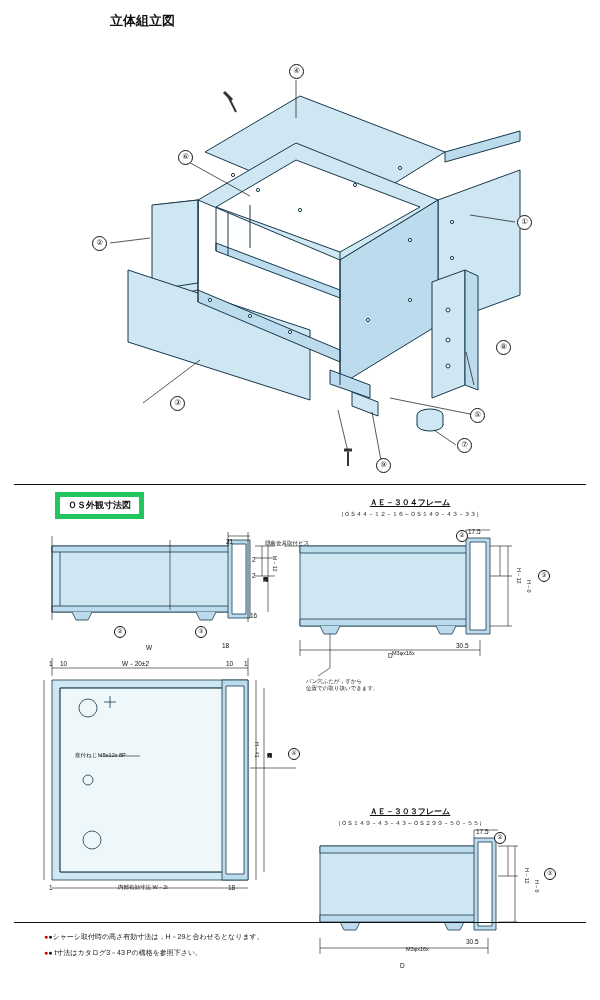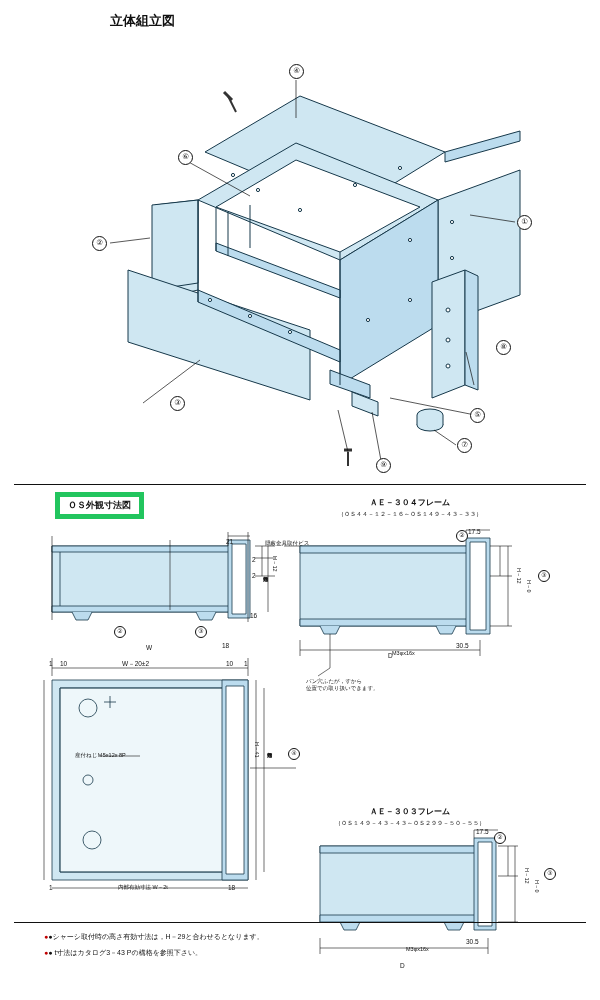--- a/index.html
+++ b/index.html
@@ -21,21 +21,21 @@
   
   .divline{position:absolute;left:14px;width:572px;height:1px;background:#111;}
 
   
   .boxttl{position:absolute;border:5px solid #22c55e;padding:2px 8px;
           font-size:9px;font-weight:bold;background:#fff;}
 
   .note{position:absolute;font-size:7px;color:#111;}
   .note .red{color:#c00000;}
 
-  .smalltitle{position:absolute;font-size:8px;font-weight:bold;text-align:center;}
+  .smalltitle{position:absolute;font-size:8px;font-weight:bold;text-align:center;text-decoration:underline;}
   .smallsub{position:absolute;font-size:6px;text-align:center;}
   circle,rect,path,line,polygon{vector-effect:non-scaling-stroke;}
   svg{position:absolute;left:0;top:0;overflow:visible;}
 </style>
 </head>
 <body>
 
 <div class="page">
 
   <div class="ttl" style="left:110px;top:12px;font-size:13px;">立体組立図</div>

